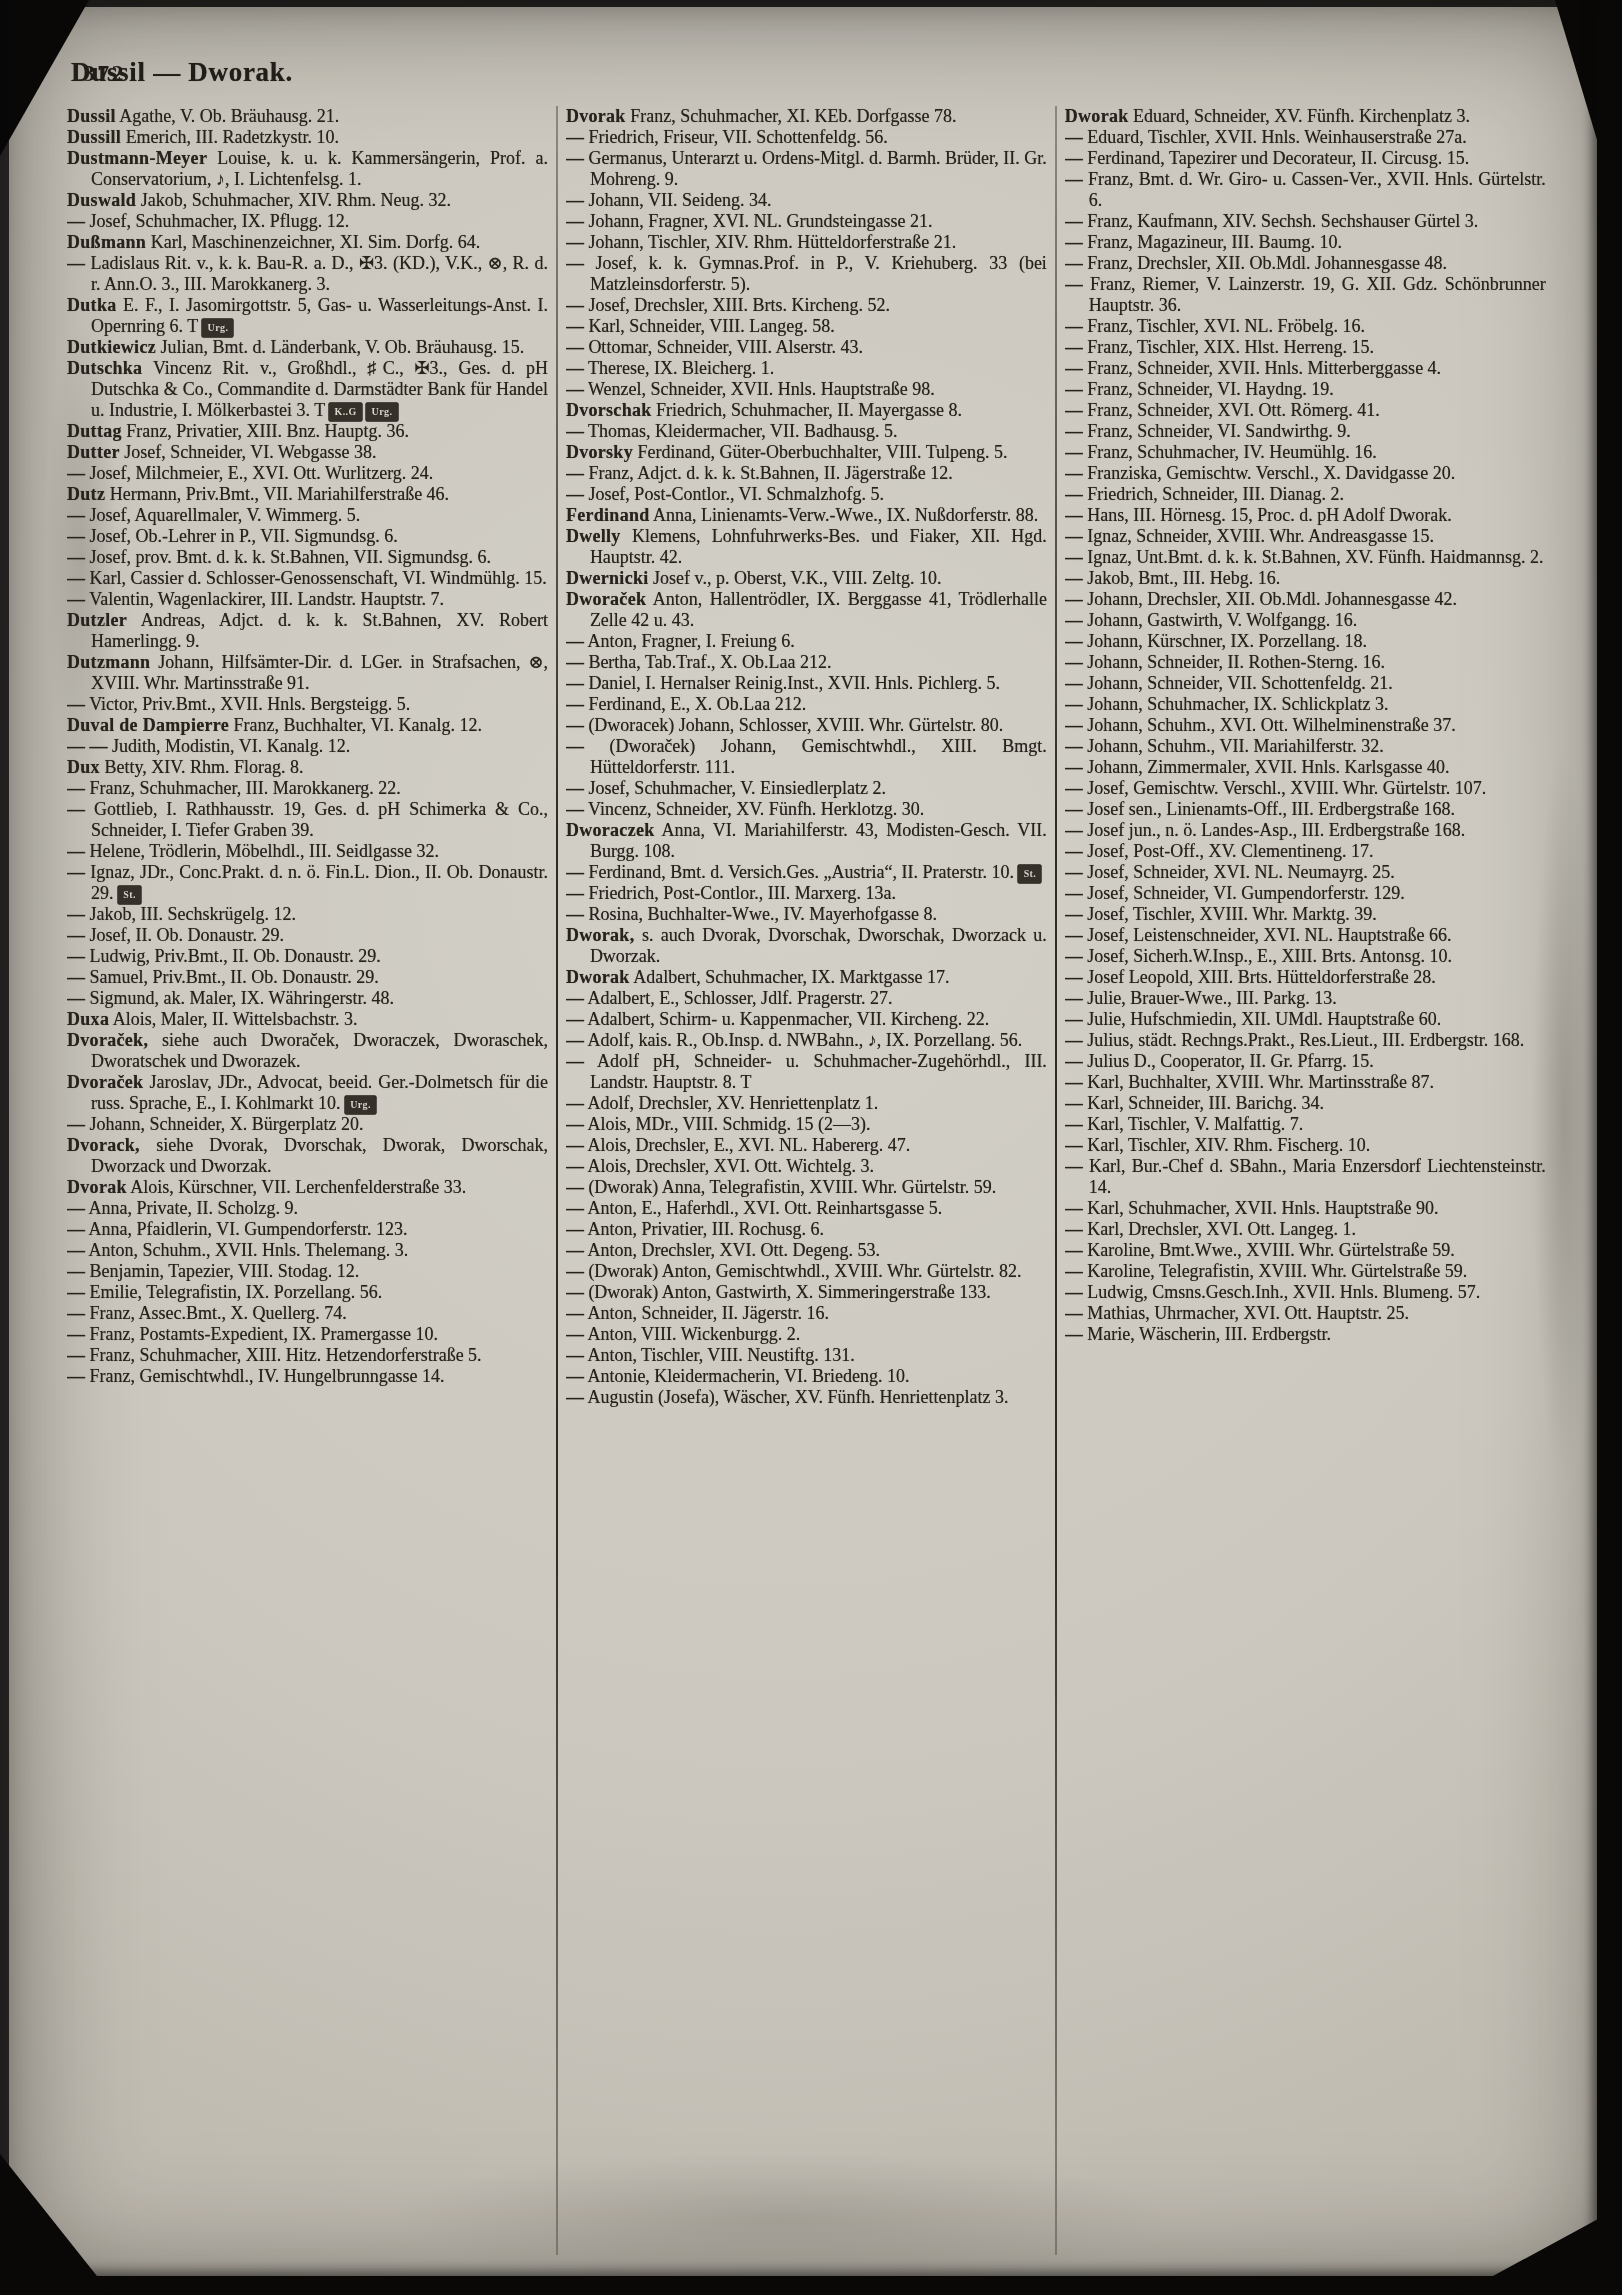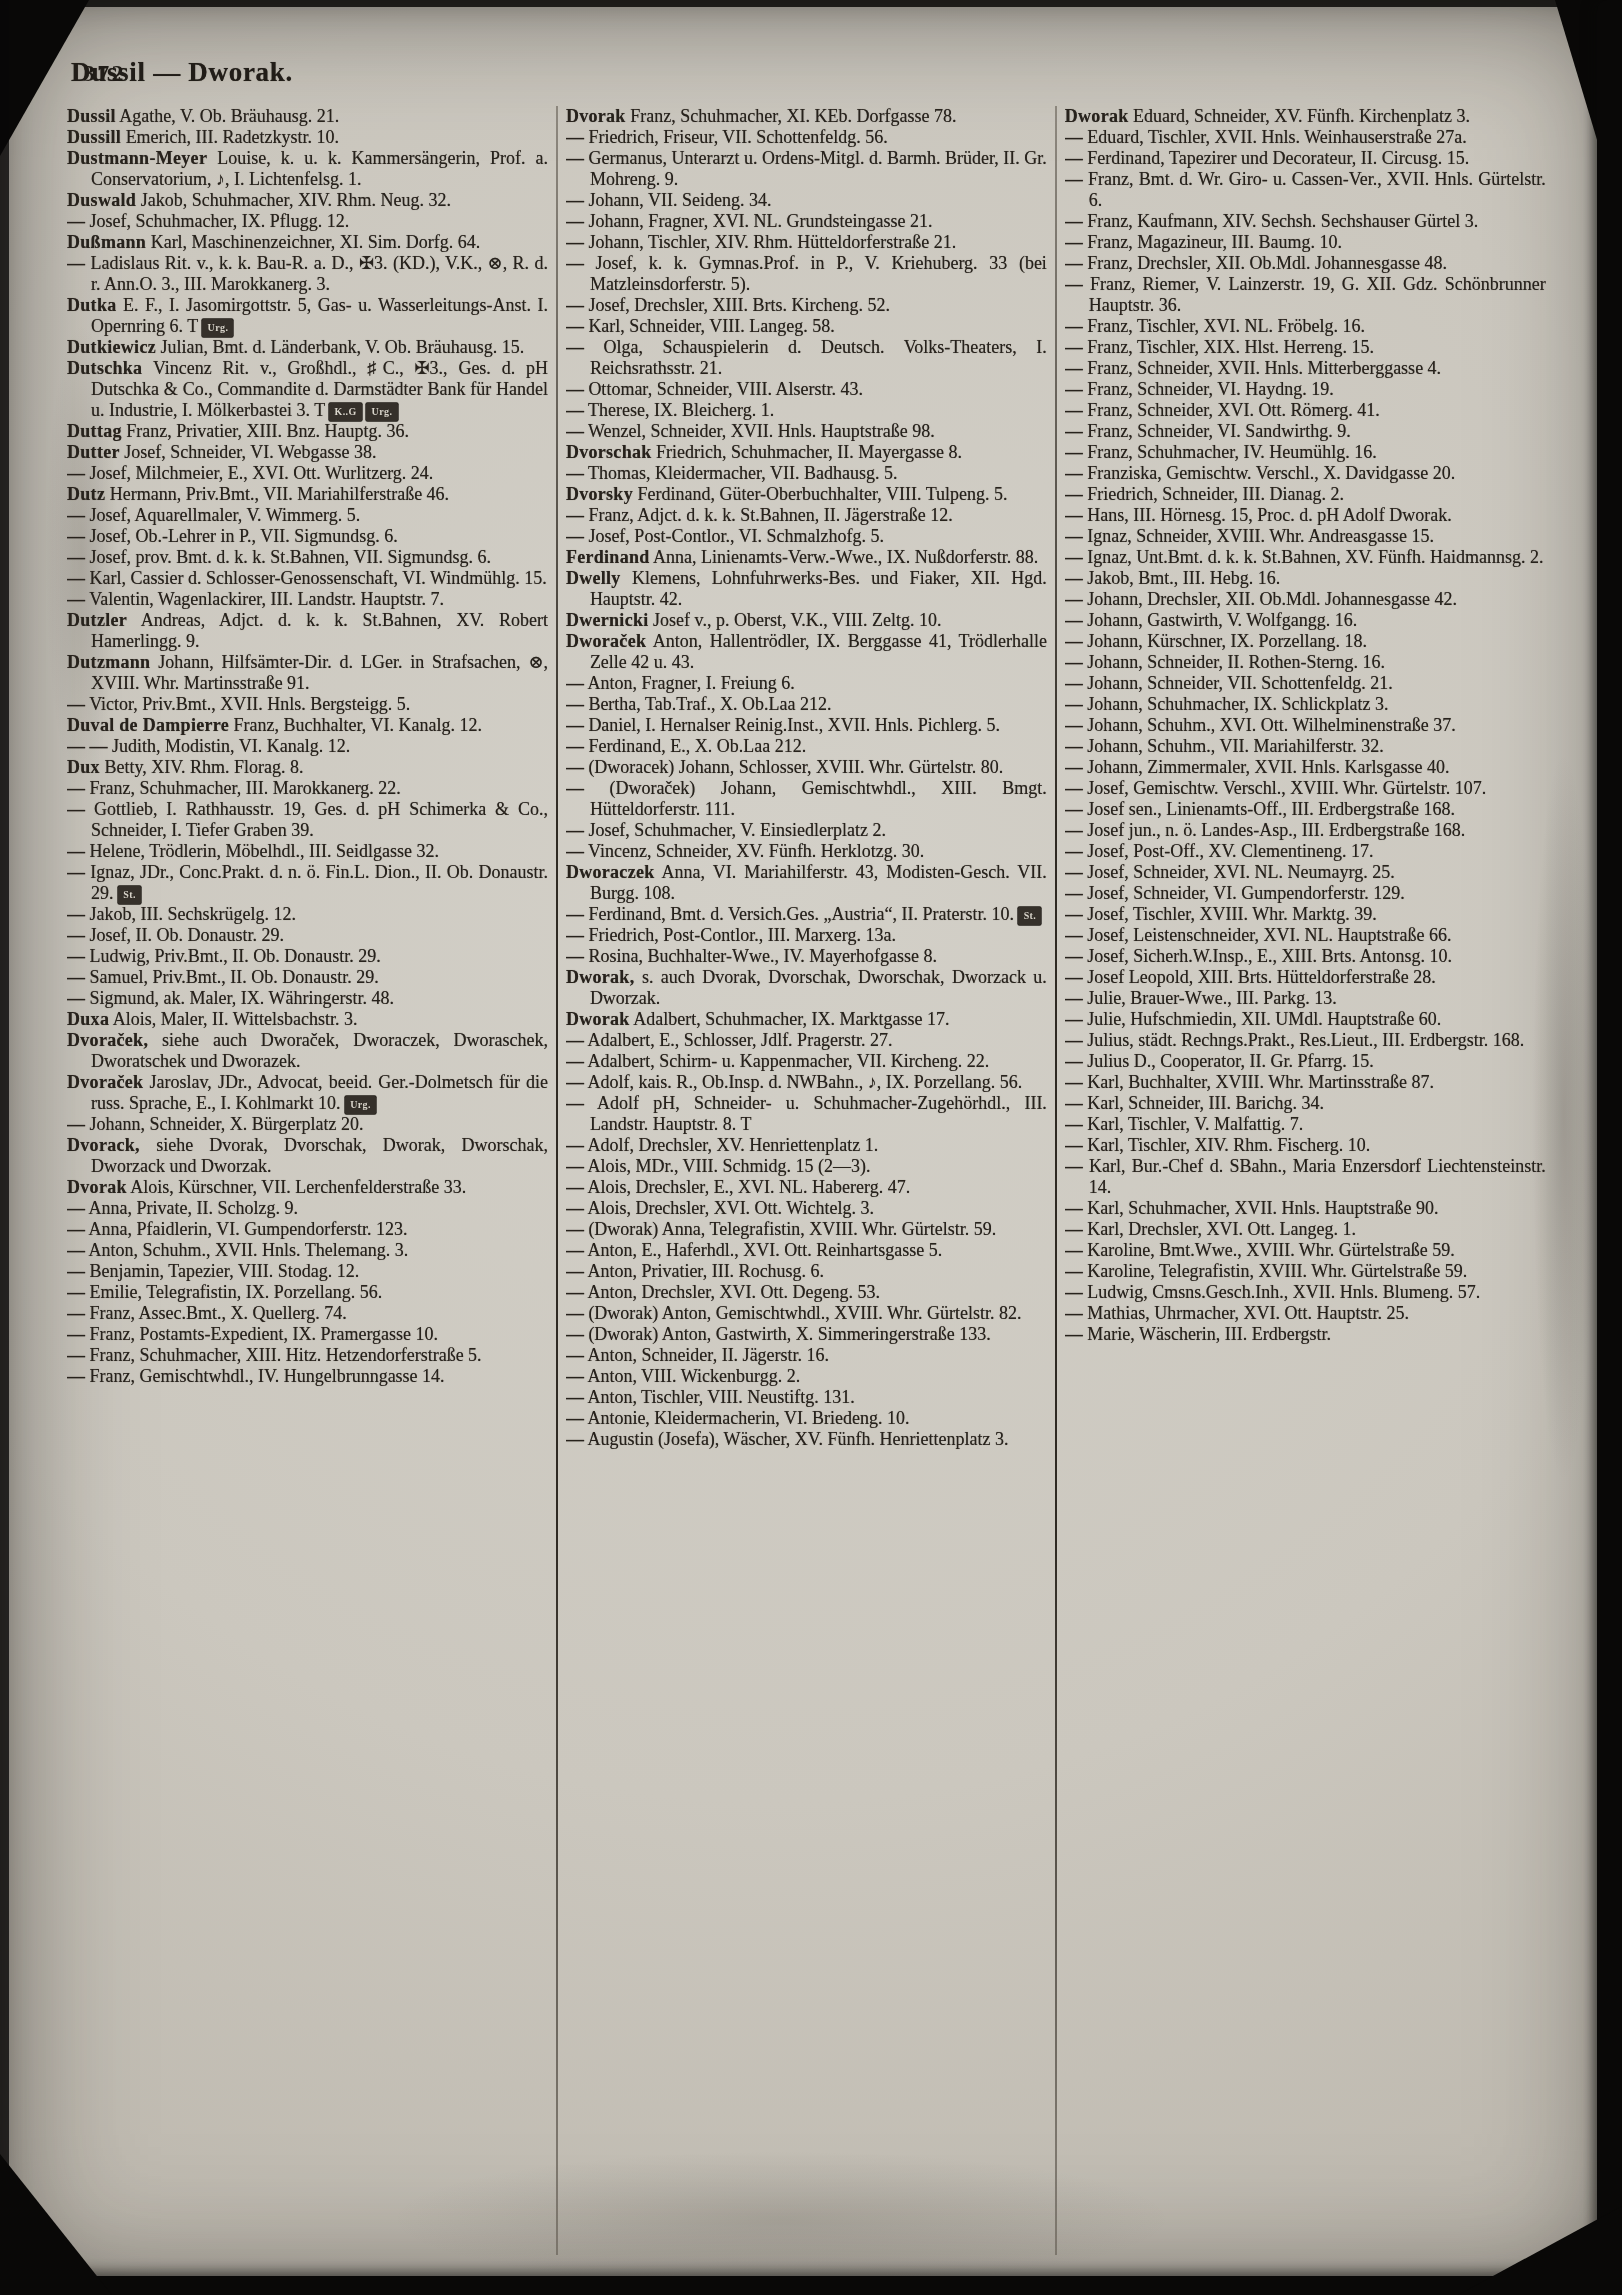--- a/index.html
+++ b/index.html
@@ -123,21 +123,20 @@
     <div class="col">
         <p class="entry"><span class="head">Dvorak</span> Franz, Schuhmacher, XI. KEb. Dorfgasse 78.</p>
         <p class="entry"><span class="dash">—</span> Friedrich, Friseur, VII. Schottenfeldg. 56.</p>
         <p class="entry"><span class="dash">—</span> Germanus, Unterarzt u. Ordens-Mitgl. d. Barmh. Brüder, II. Gr. Mohreng. 9.</p>
         <p class="entry"><span class="dash">—</span> Johann, VII. Seideng. 34.</p>
         <p class="entry"><span class="dash">—</span> Johann, Fragner, XVI. NL. Grundsteingasse 21.</p>
         <p class="entry"><span class="dash">—</span> Johann, Tischler, XIV. Rhm. Hütteldorferstraße 21.</p>
         <p class="entry"><span class="dash">—</span> Josef, k. k. Gymnas.Prof. in P., V. Kriehuberg. 33 (bei Matzleinsdorferstr. 5).</p>
         <p class="entry"><span class="dash">—</span> Josef, Drechsler, XIII. Brts. Kircheng. 52.</p>
         <p class="entry"><span class="dash">—</span> Karl, Schneider, VIII. Langeg. 58.</p>
-        <p class="entry"><span class="dash">—</span> Olga, Schauspielerin d. Deutsch. Volks-Theaters, I. Reichsrathsstr. 21.</p>
         <p class="entry"><span class="dash">—</span> Ottomar, Schneider, VIII. Alserstr. 43.</p>
         <p class="entry"><span class="dash">—</span> Therese, IX. Bleicherg. 1.</p>
         <p class="entry"><span class="dash">—</span> Wenzel, Schneider, XVII. Hnls. Hauptstraße 98.</p>
         <p class="entry"><span class="head">Dvorschak</span> Friedrich, Schuhmacher, II. Mayergasse 8.</p>
         <p class="entry"><span class="dash">—</span> Thomas, Kleidermacher, VII. Badhausg. 5.</p>
         <p class="entry"><span class="head">Dvorsky</span> Ferdinand, Güter-Oberbuchhalter, VIII. Tulpeng. 5.</p>
         <p class="entry"><span class="dash">—</span> Franz, Adjct. d. k. k. St.Bahnen, II. Jägerstraße 12.</p>
         <p class="entry"><span class="dash">—</span> Josef, Post-Contlor., VI. Schmalzhofg. 5.</p>
         <p class="entry"><span class="head">Ferdinand</span> Anna, Linienamts-Verw.-Wwe., IX. Nußdorferstr. 88.</p>
         <p class="entry"><span class="head">Dwelly</span> Klemens, Lohnfuhrwerks-Bes. und Fiaker, XII. Hgd. Hauptstr. 42.</p>

